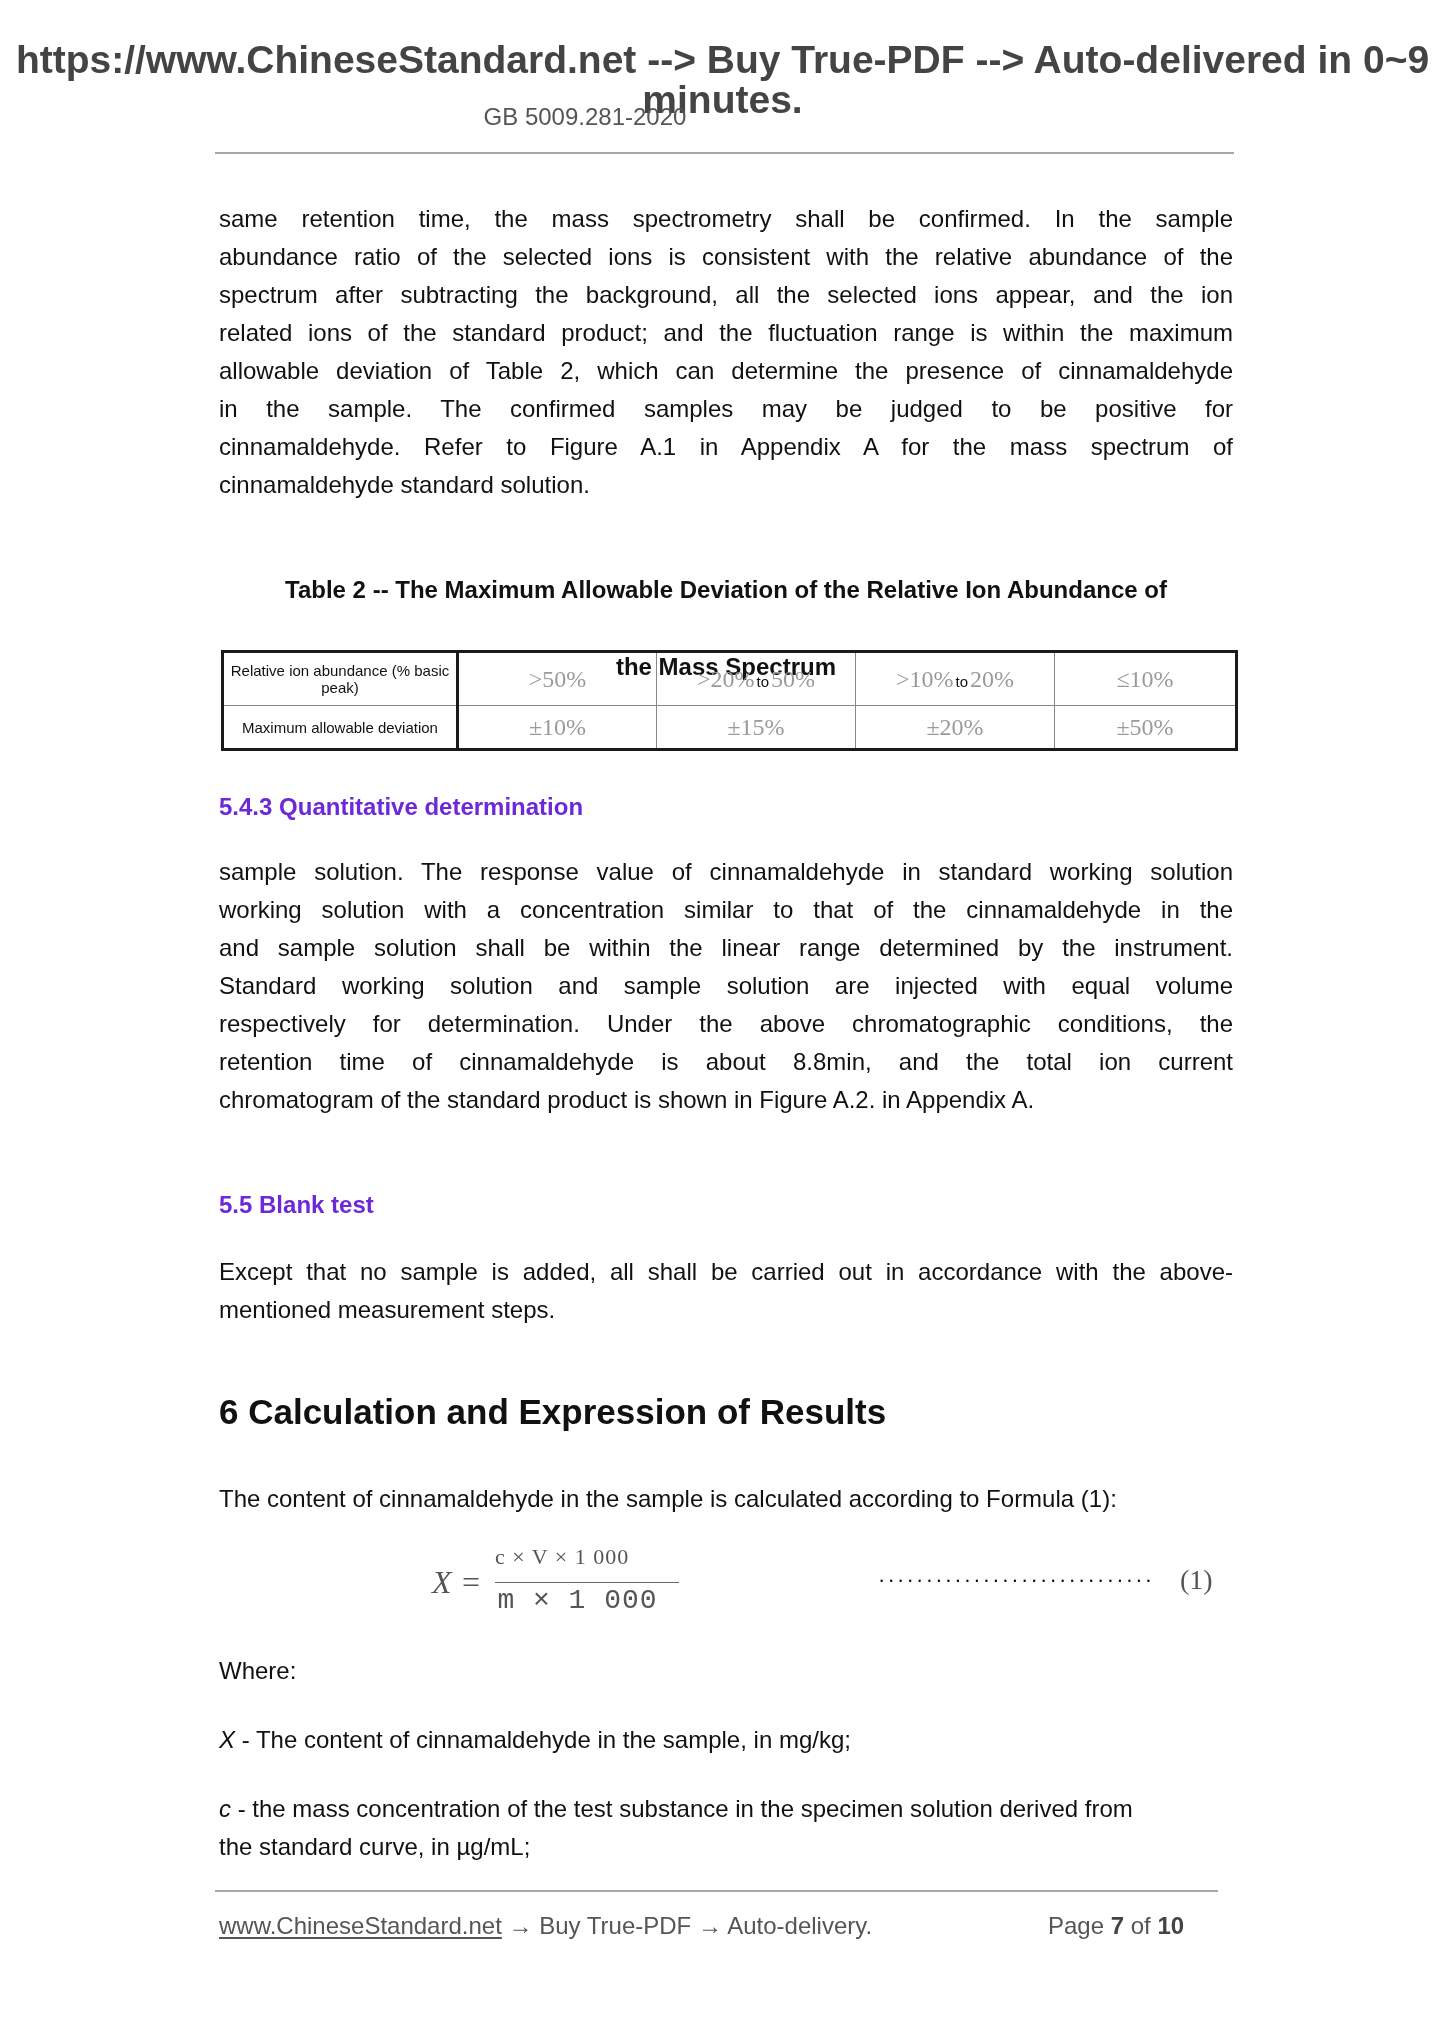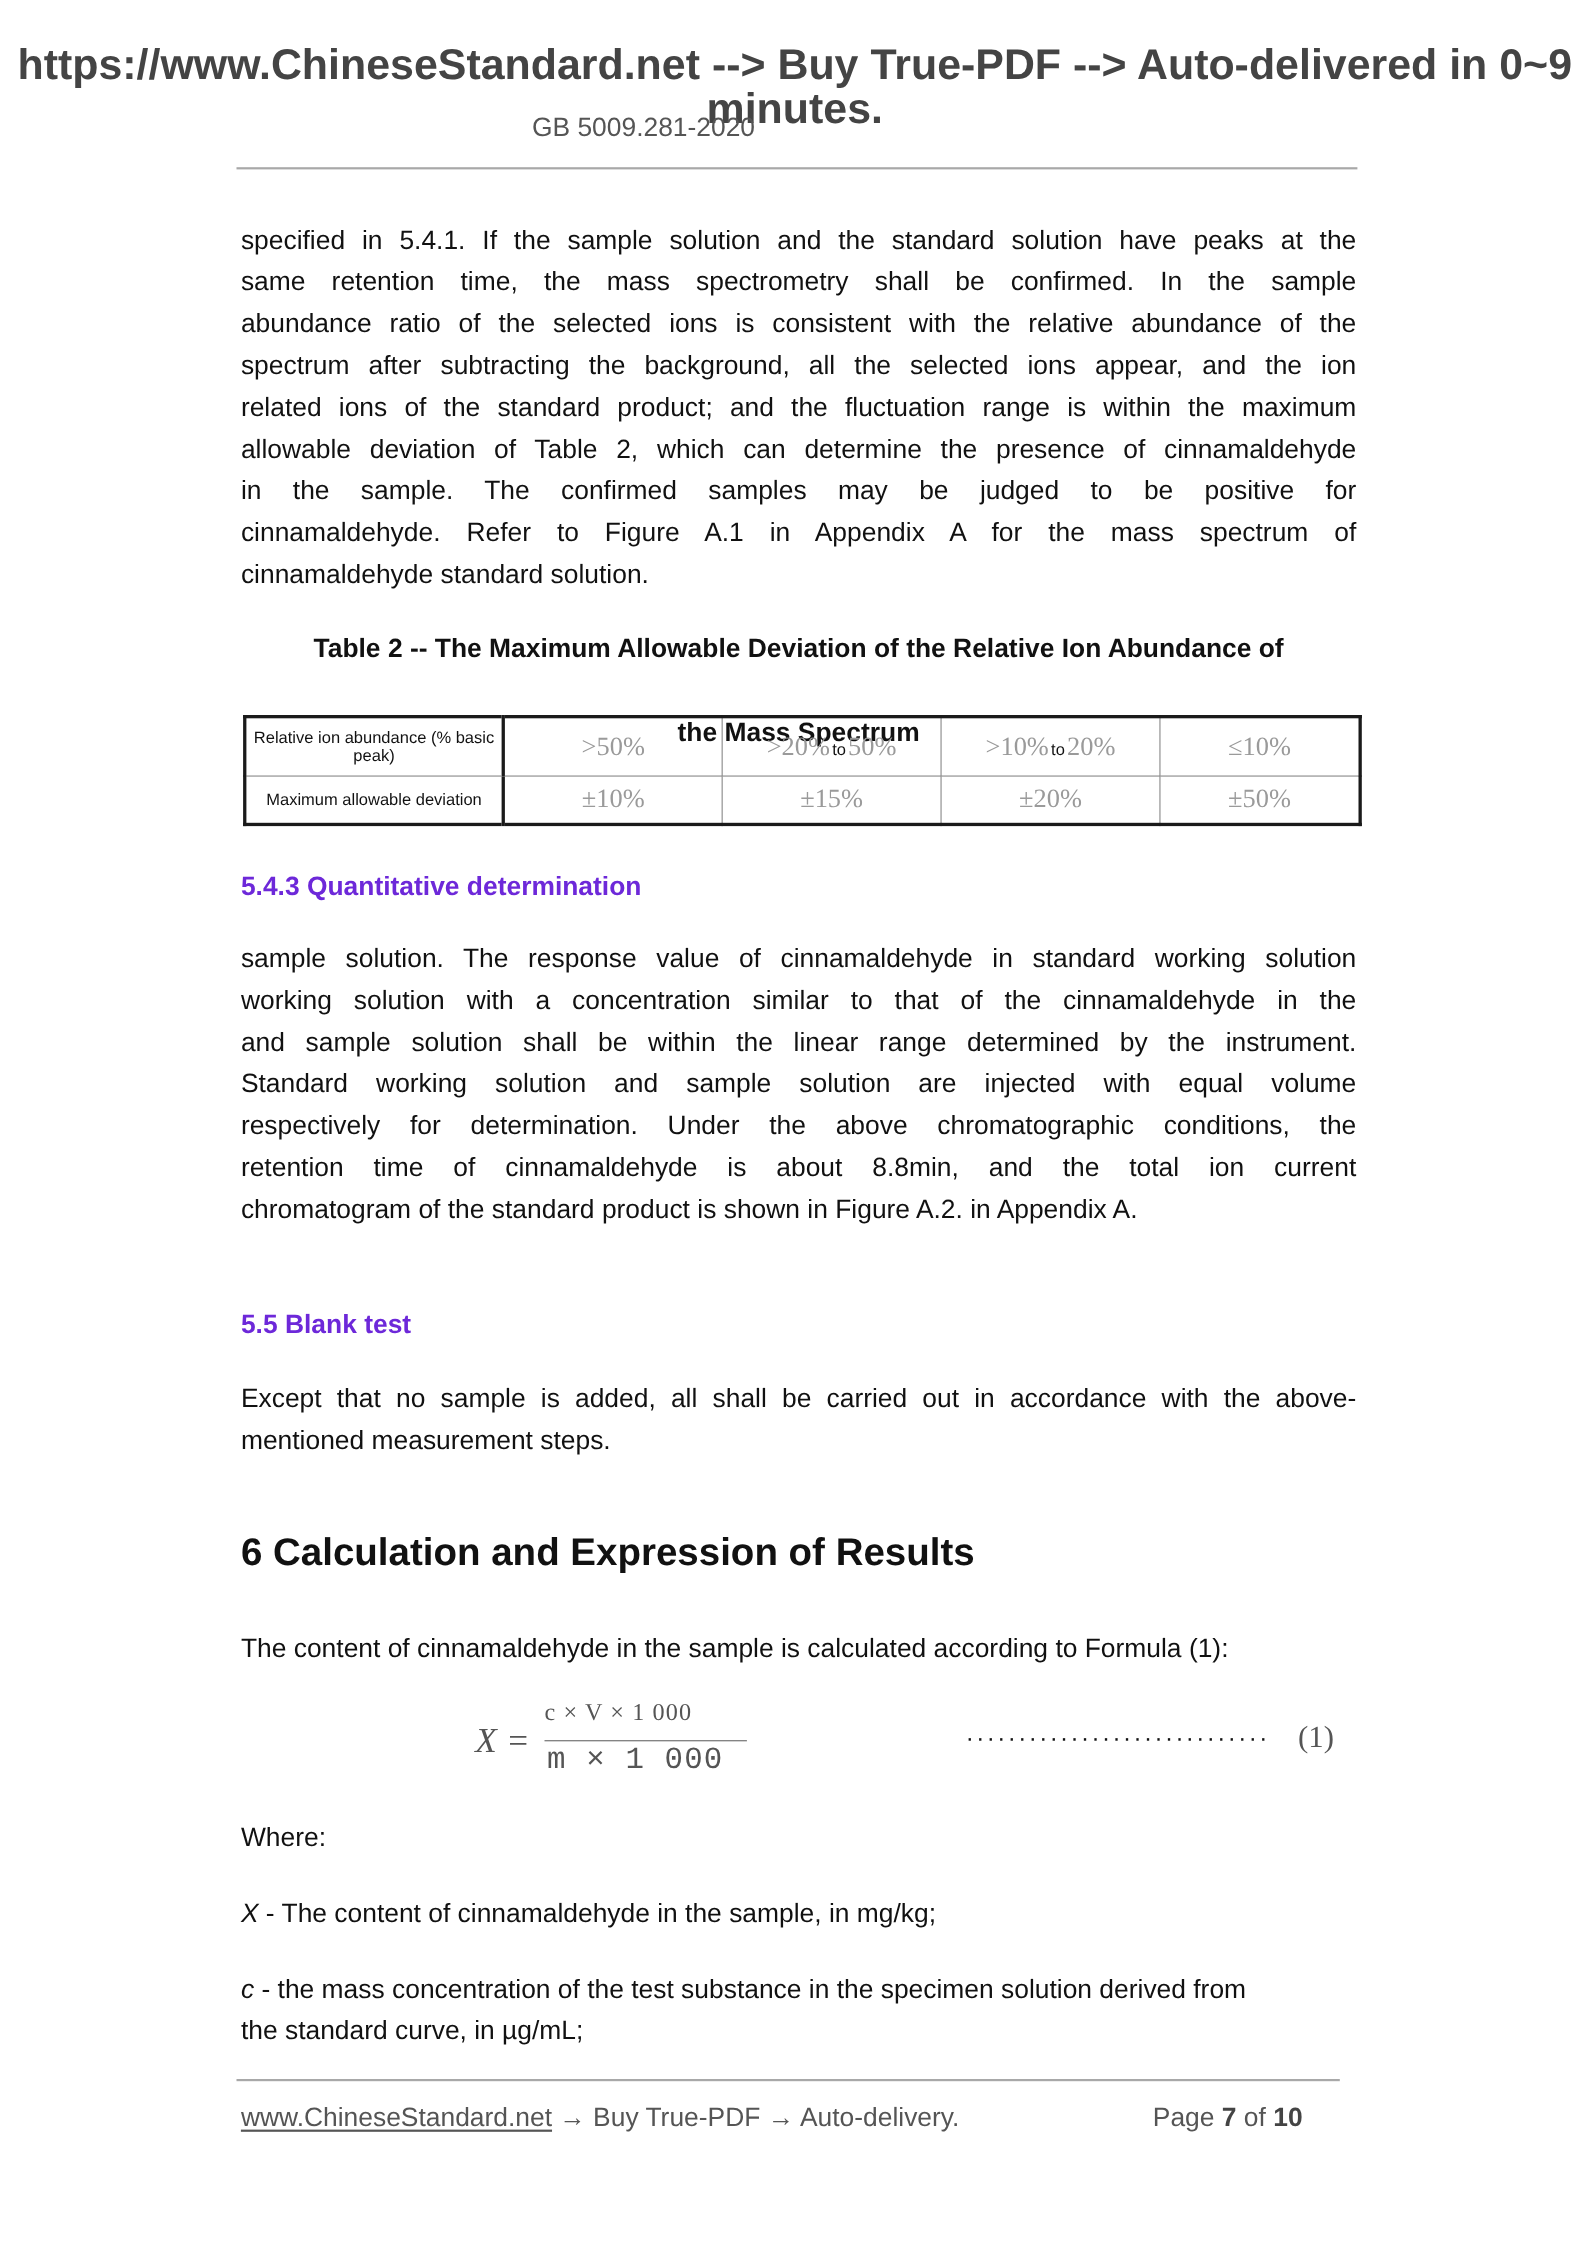--- a/index.html
+++ b/index.html
@@ -36,21 +36,20 @@
   .footer b { color: #444; }
 </style>
 </head>
 <body>
 
 <div class="abs hdr-url">https://www.ChineseStandard.net --&gt; Buy True-PDF --&gt; Auto-delivered in 0~9 minutes.</div>
 <div class="abs hdr-doc">GB 5009.281-2020</div>
 <div class="abs rule" style="left:215px; width:1019px; top:152px;"></div>
 
 <div class="abs para" style="top:200px;">
-  <span class="ln">specified in 5.4.1. If the sample solution and the standard solution have peaks at the</span>
   <span class="ln">same retention time, the mass spectrometry shall be confirmed. In the sample</span>
   <span class="ln">abundance ratio of the selected ions is consistent with the relative abundance of the</span>
   <span class="ln">spectrum after subtracting the background, all the selected ions appear, and the ion</span>
   <span class="ln">related ions of the standard product; and the fluctuation range is within the maximum</span>
   <span class="ln">allowable deviation of Table 2, which can determine the presence of cinnamaldehyde</span>
   <span class="ln">in the sample. The confirmed samples may be judged to be positive for</span>
   <span class="ln">cinnamaldehyde. Refer to Figure A.1 in Appendix A for the mass spectrum of</span>
   <span class="ln last">cinnamaldehyde standard solution.</span>
 </div>
 

